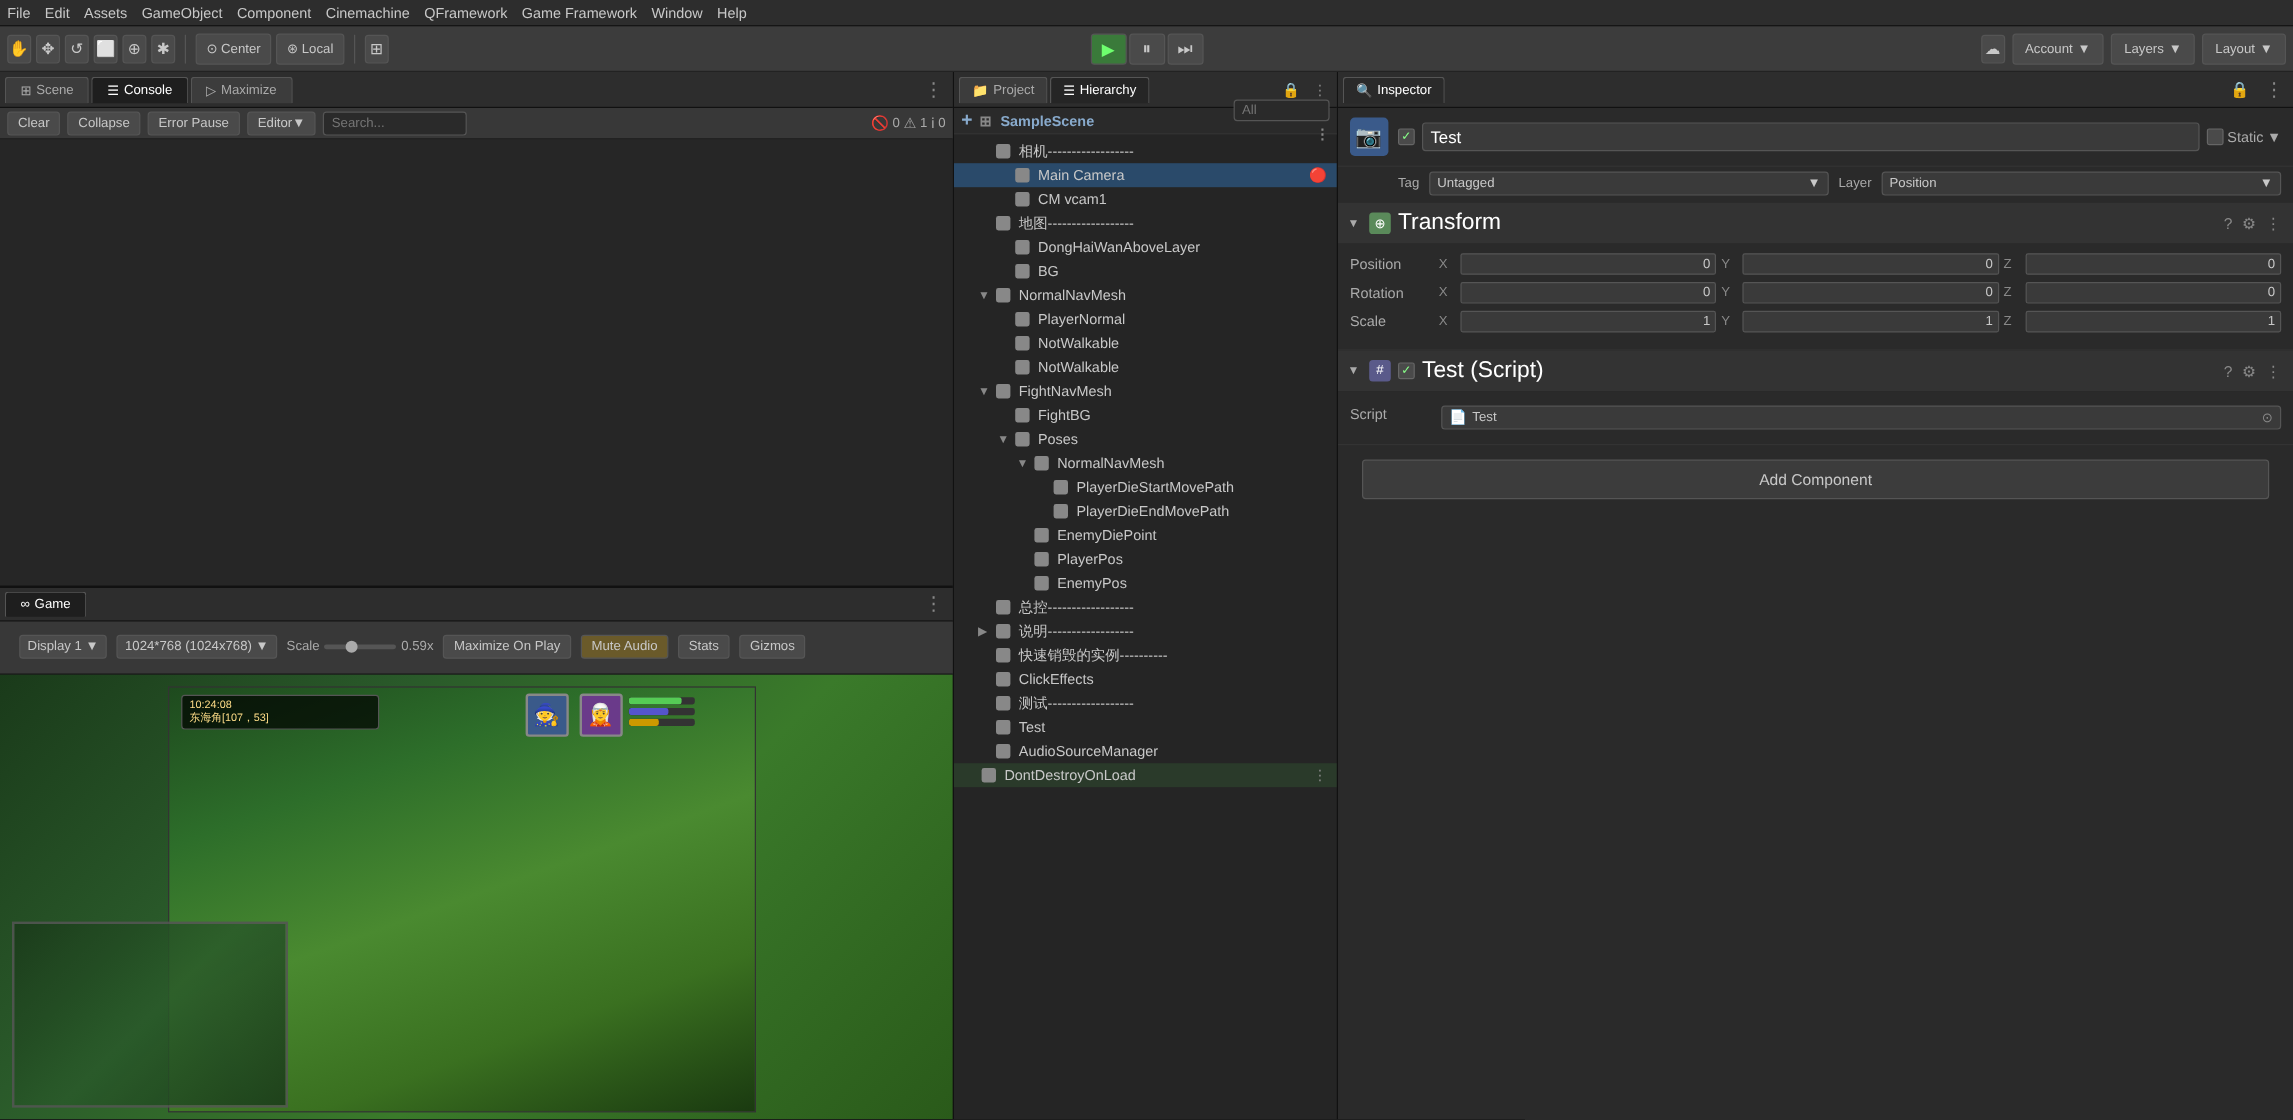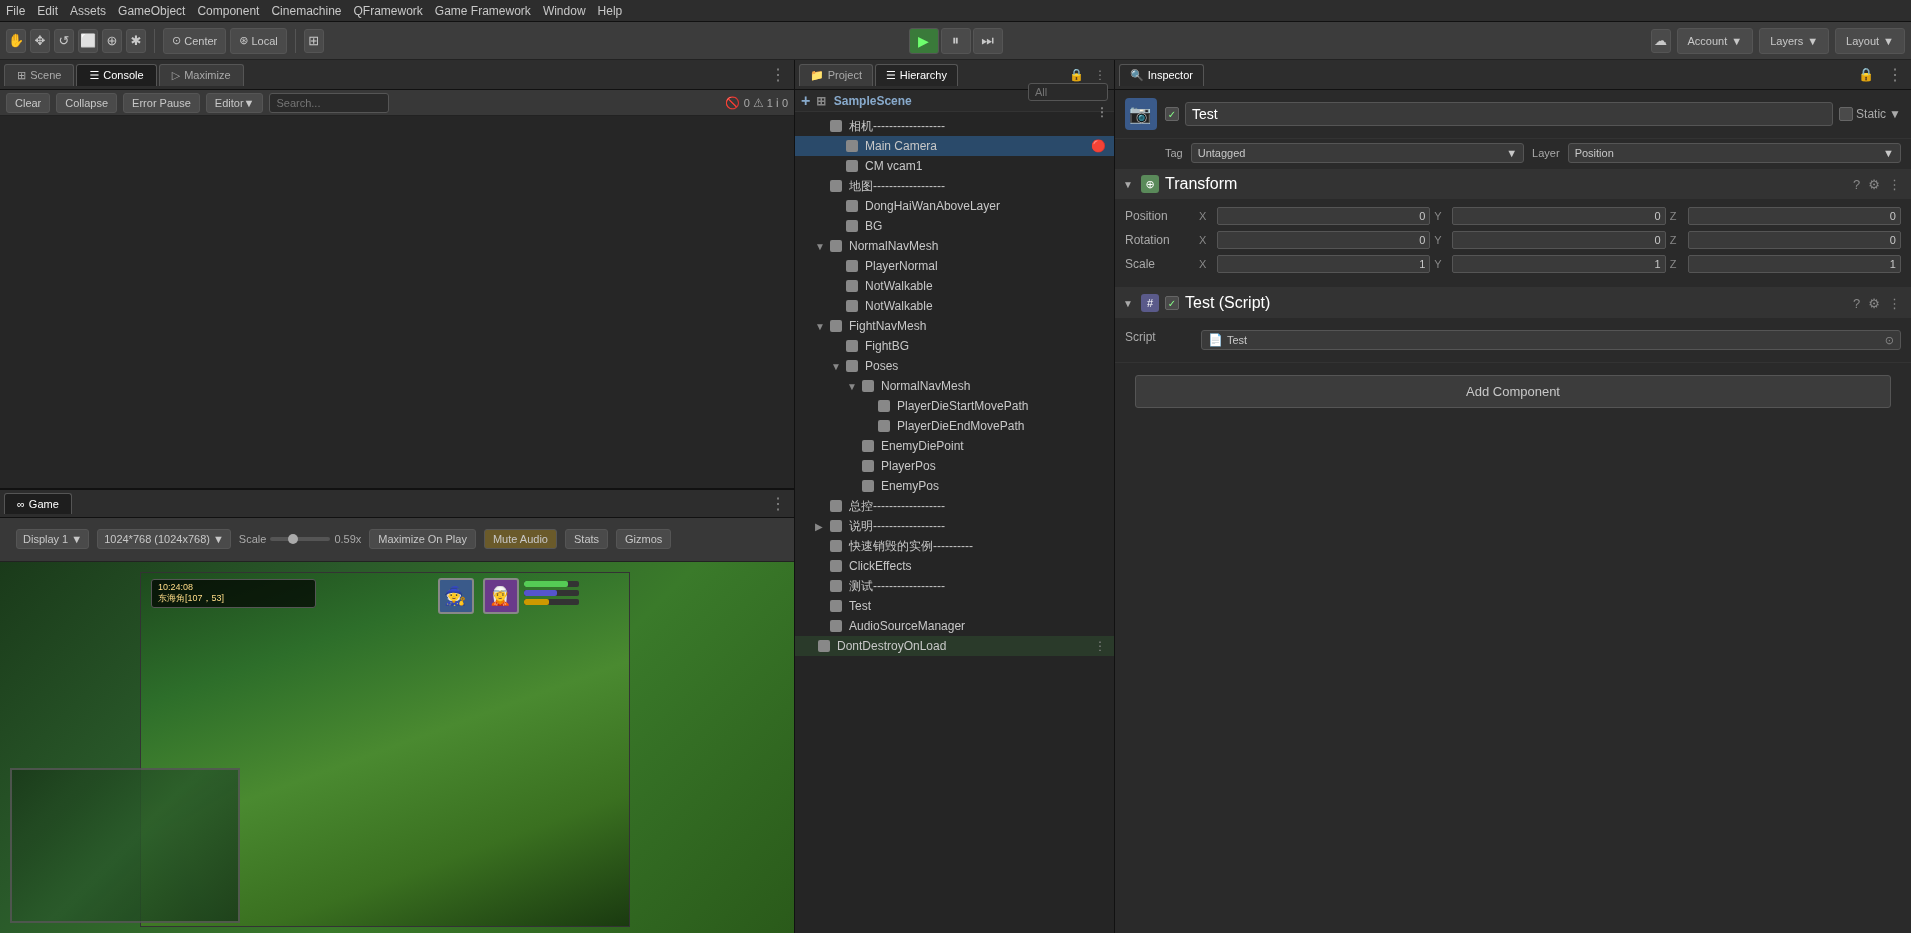--- a/index.html
+++ b/index.html
@@ -670,21 +670,21 @@
       border: 1px solid #666;
       border-radius: 2px;
       display: flex;
       align-items: center;
       justify-content: center;
       cursor: pointer;
       font-size: 10px;
       color: #88ff88;
     }
     .component-name {
-      font-size: 16px;
+      font-size: 19px;
       color: #fff;
       font-weight: 500;
       flex: 1;
     }
     .component-actions {
       display: flex;
       align-items: center;
       gap: 4px;
       margin-left: auto;
     }

